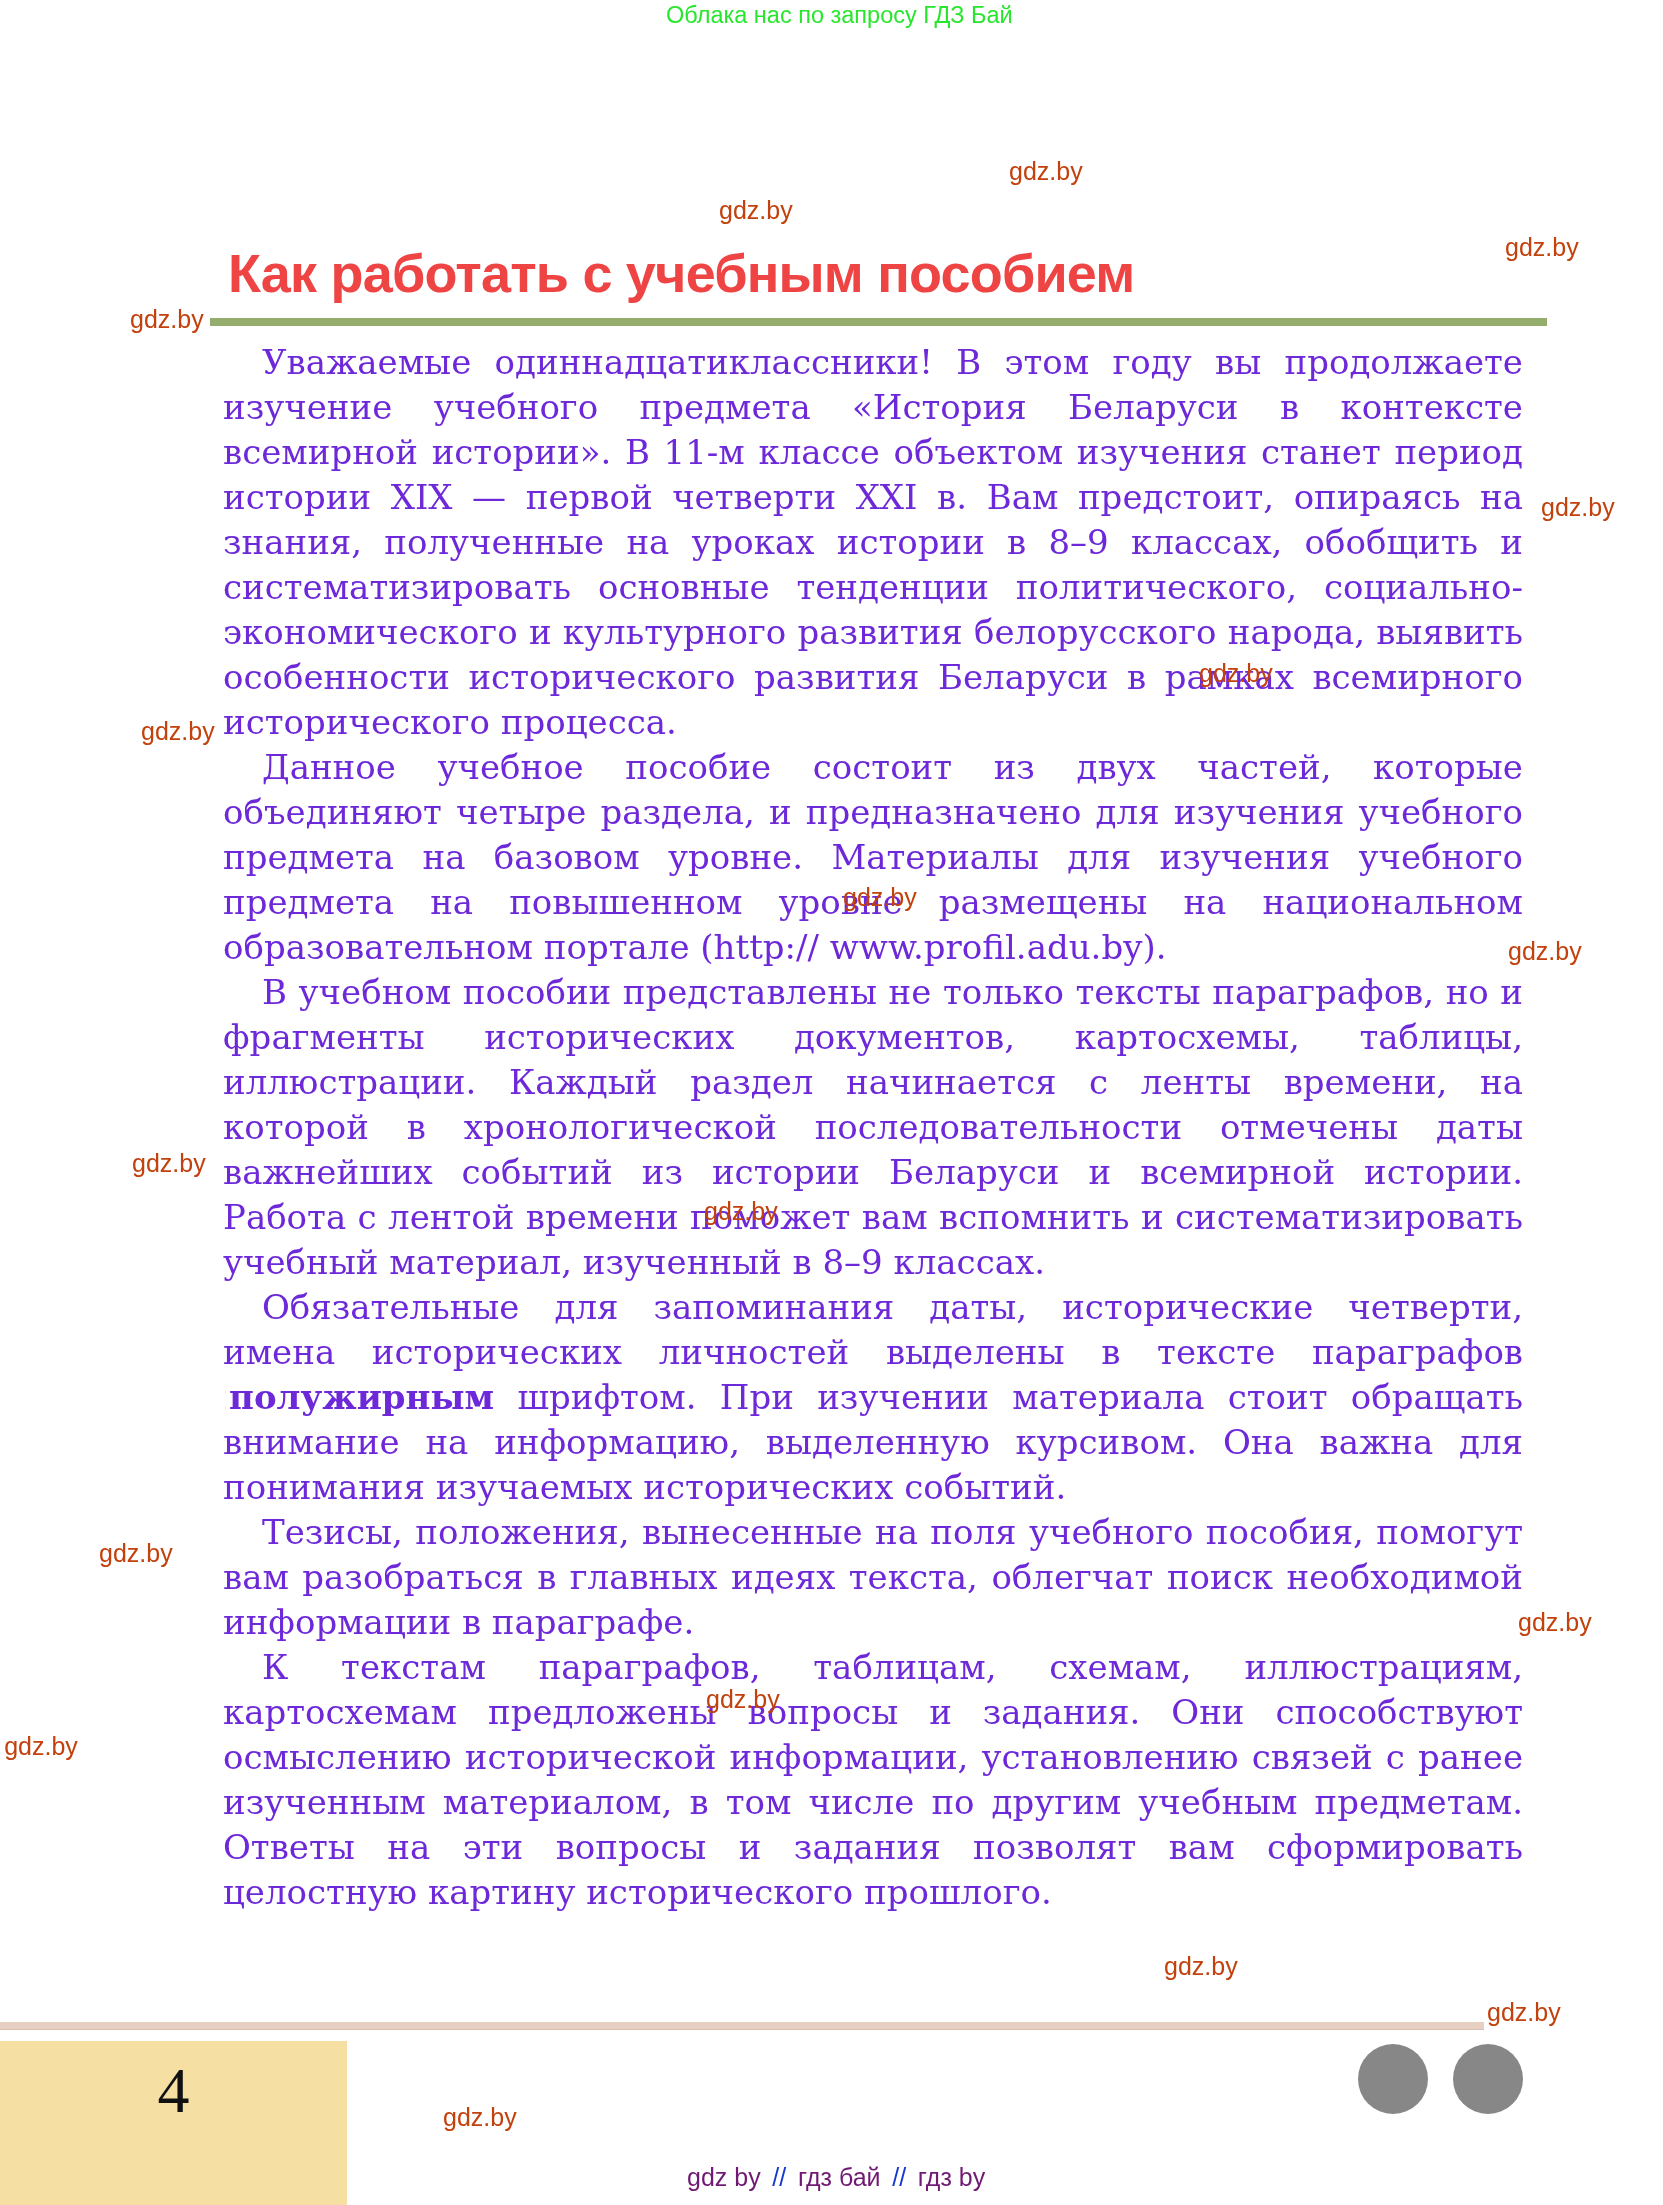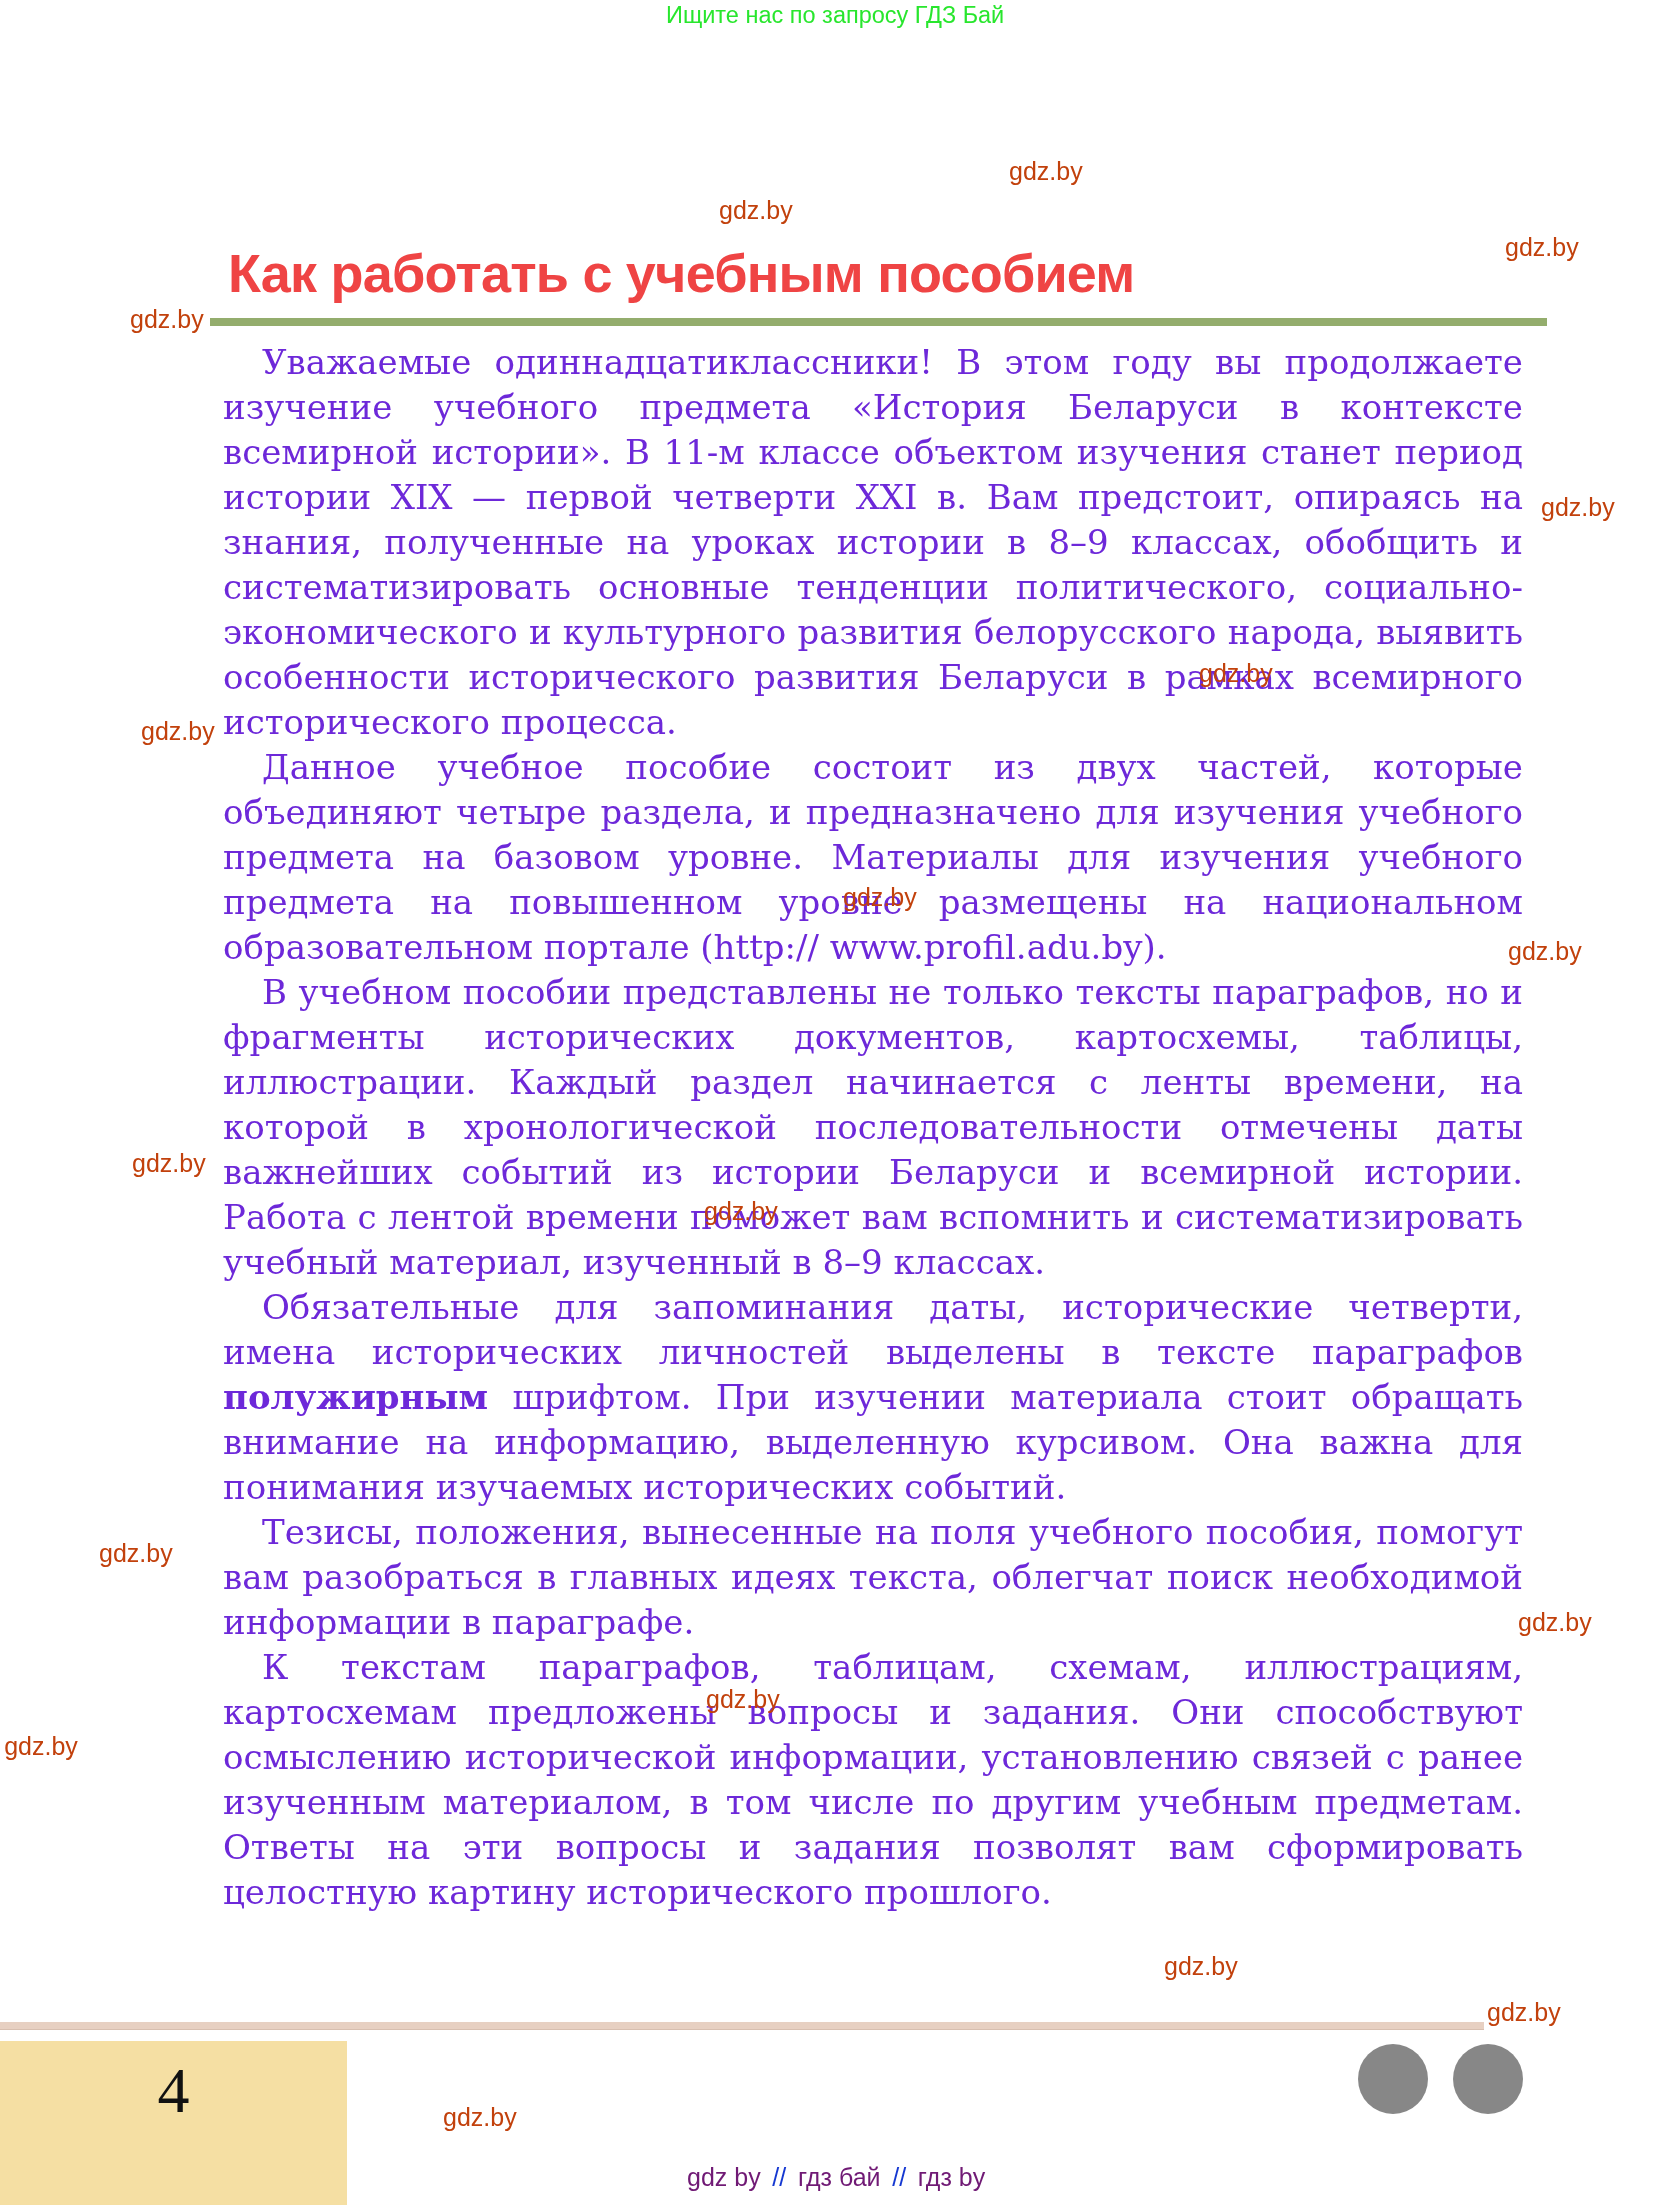--- a/index.html
+++ b/index.html
@@ -29,21 +29,21 @@
     background:#94ad6d;
   }
   .body-text{
     position:absolute;left:223px;top:340px;width:1300px;
     font-family:"DejaVu Serif","Liberation Serif",serif;
     font-size:34px;line-height:45px;
     color:#6d28d9;
     text-align:justify;
   }
   .body-text p{margin:0;padding:0;text-indent:39px;}
-  .seg-bold{font-weight:bold;}
+  .seg-bold{font-weight:bold;margin-left:6px;}
   .seg-italic{}
   .wm{
     position:absolute;
     font-family:"Liberation Sans","DejaVu Sans",sans-serif;
     font-size:25px;line-height:1;
     color:#c2410c;white-space:nowrap;
   }
   .footer-rule{
     position:absolute;left:0;top:2022px;
     width:1484px;height:6.7px;
@@ -77,21 +77,21 @@
     color:#1538d1;white-space:nowrap;
   }
   .footer-links .sep{margin:0 11.7px;}
   .footer-links a{color:#701a75;text-decoration:none;cursor:pointer;}
 </style>
 </head>
 <body>
 
 <div class="page">
 
-  <div class="promo">Ищите нас по запросу ГДЗ Бай</div>
+  <div class="promo">Облака нас по запросу ГДЗ Бай</div>
 
   <div class="page-title">Как работать с учебным пособием</div>
   <div class="title-rule"></div>
 
   <div class="body-text">
     <p><span>Уважаемые одиннадцатиклассники! В этом году вы продолжаете изучение учебного предмета «История Беларуси в контексте всемирной истории». В 11-м классе объектом изучения станет период истории XIX — первой четверти XXI в. Вам предстоит, опираясь на знания, полученные на уроках истории в 8–9 классах, обобщить и систематизировать основные тенденции политического, социально-экономического и культурного развития белорусского народа, выявить особенности исторического развития Беларуси в рамках всемирного исторического процесса.</span></p>
     <p><span>Данное учебное пособие состоит из двух частей, которые объединяют четыре раздела, и предназначено для изучения учебного предмета на базовом уровне. Материалы для изучения учебного предмета на повышенном уровне размещены на национальном образовательном портале (http:// www.profil.adu.by).</span></p>
     <p><span>В учебном пособии представлены не только тексты параграфов, но и фрагменты исторических документов, картосхемы, таблицы, иллюстрации. Каждый раздел начинается с ленты времени, на которой в хронологической последовательности отмечены даты важнейших событий из истории Беларуси и всемирной истории. Работа с лентой времени поможет вам вспомнить и систематизировать учебный материал, изученный в 8–9 классах.</span></p>
     <p><span>Обязательные для запоминания даты, исторические четверти, имена исторических личностей выделены в тексте параграфов </span><span class="seg-bold">полужирным</span><span> шрифтом. При изучении материала стоит обращать внимание на информацию, выделенную </span><span class="seg-italic">курсивом</span><span>. Она важна для понимания изучаемых исторических событий.</span></p>
     <p><span>Тезисы, положения, вынесенные на поля учебного пособия, помогут вам разобраться в главных идеях текста, облегчат поиск необходимой информации в параграфе.</span></p>

